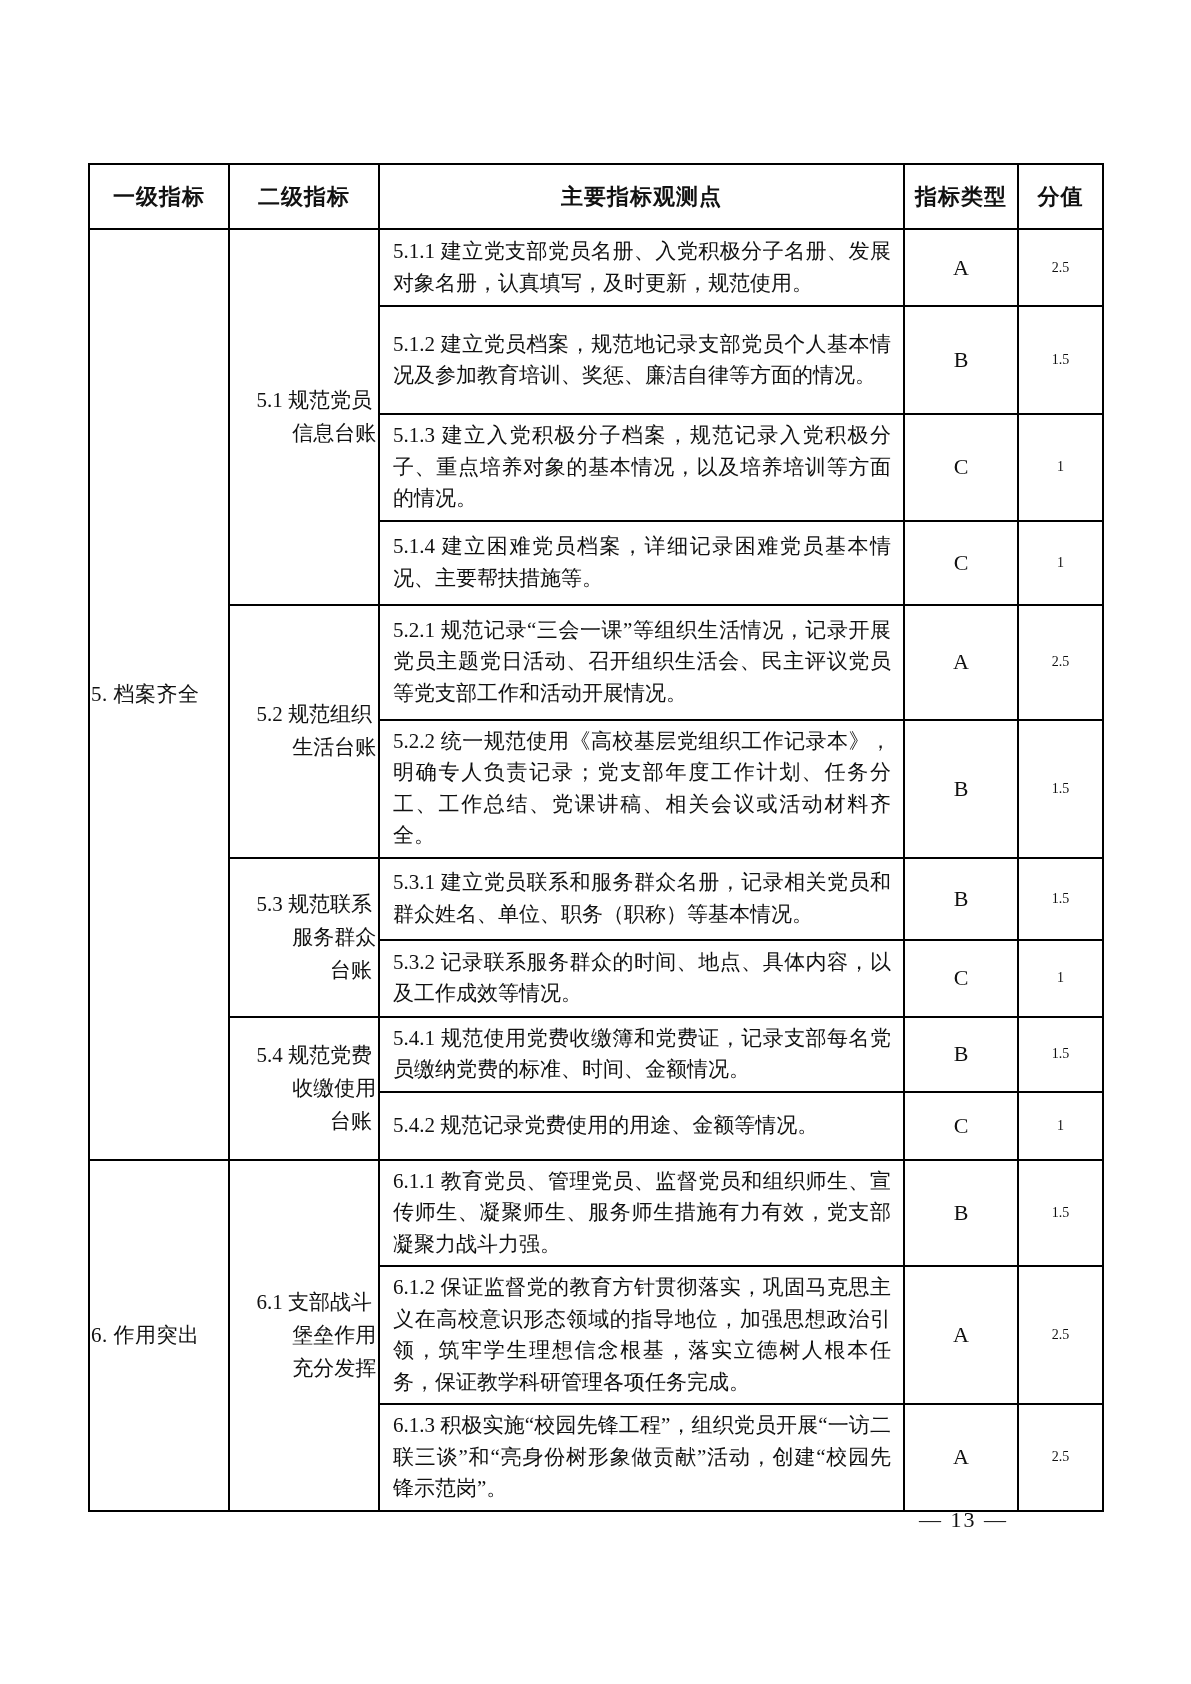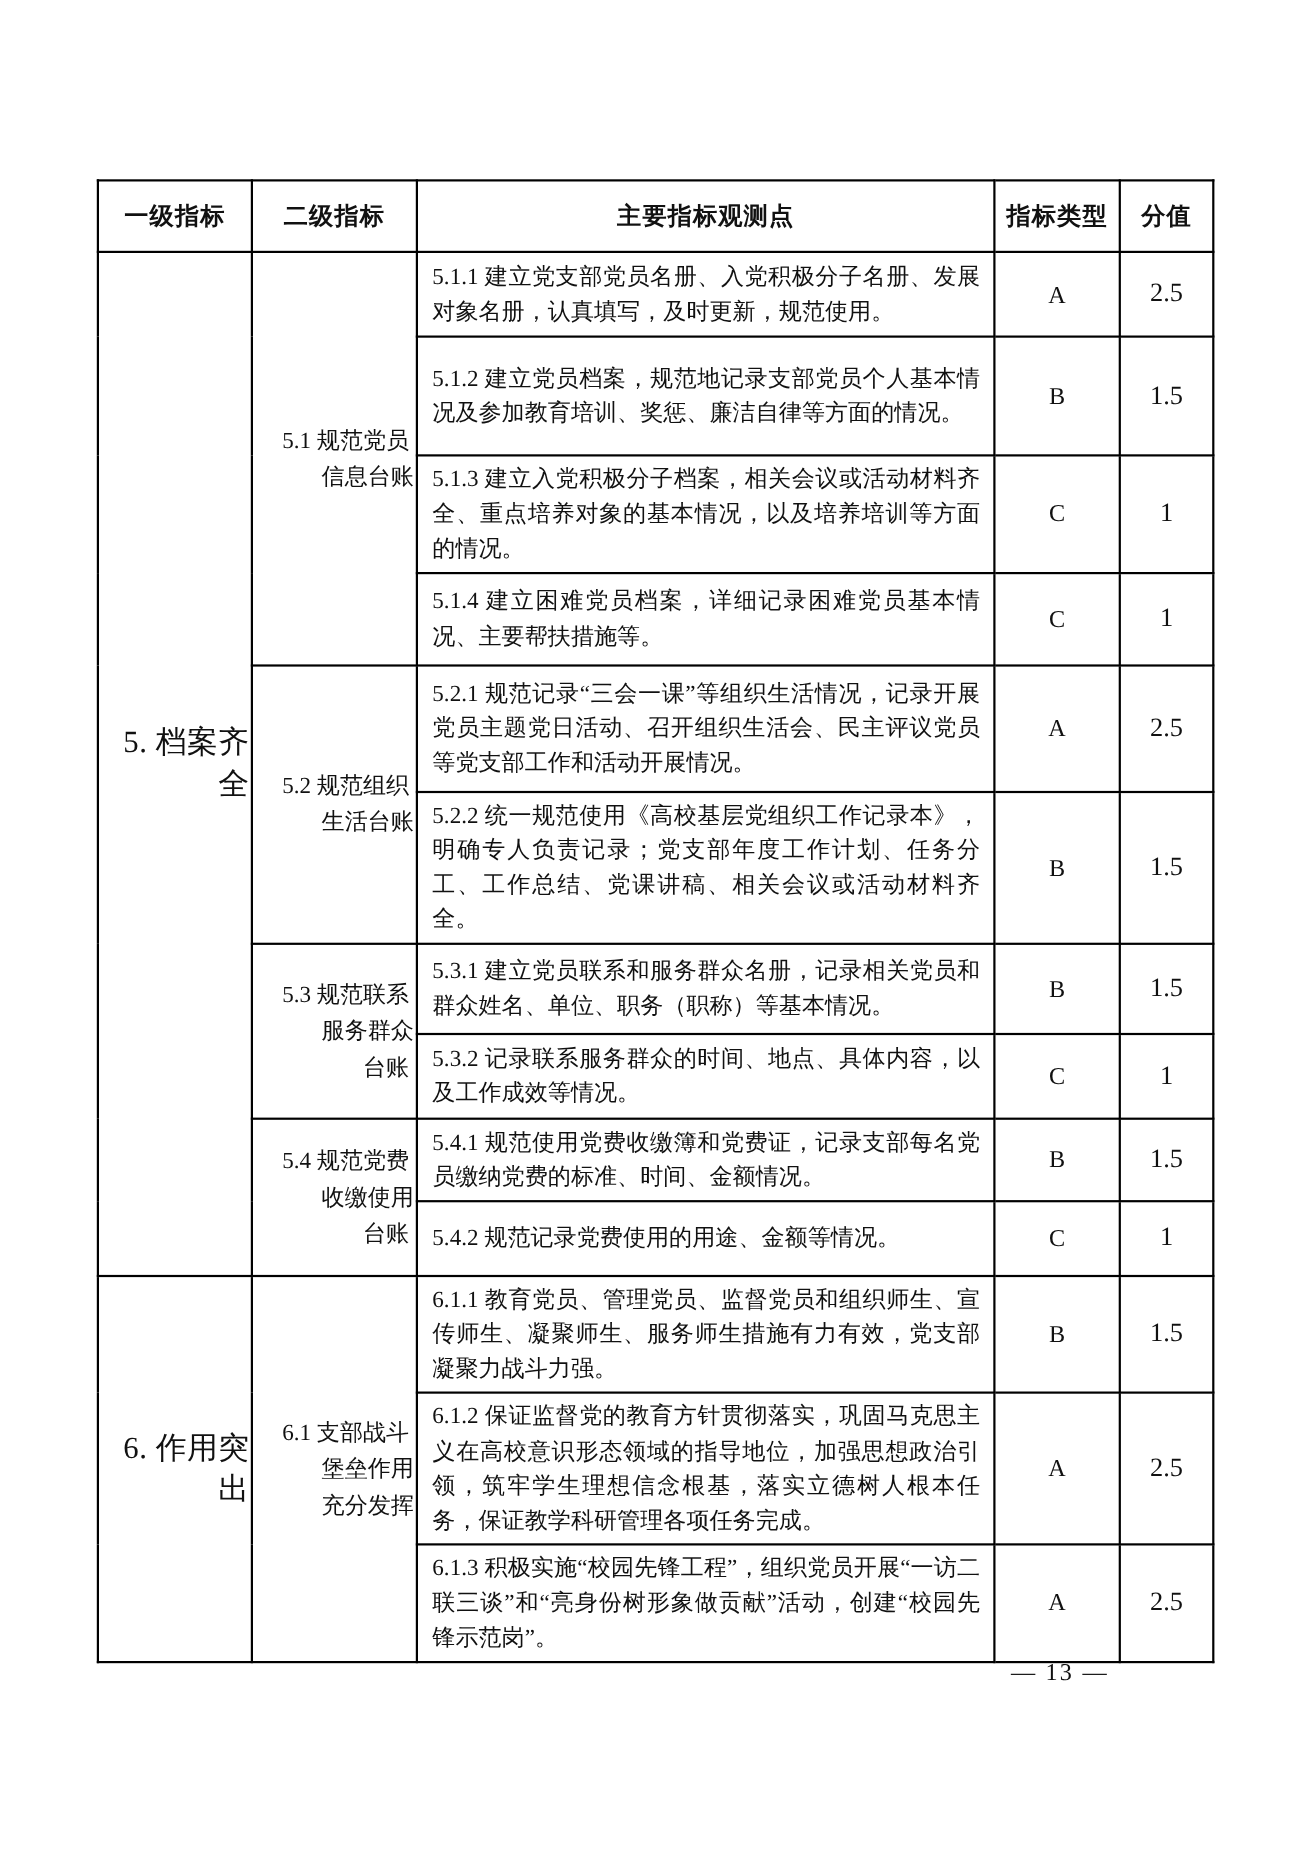--- a/index.html
+++ b/index.html
@@ -33,22 +33,22 @@
     overflow: hidden;
   }
   tr.header-row th {
     font-family: "Liberation Sans", "DejaVu Sans", sans-serif;
     font-weight: bold;
     font-size: 22px;
     text-align: center;
     letter-spacing: 1px;
   }
   td.lvl1 {
-    font-size: 28px;
-    text-align: right;
+    font-size: 21px;
+    text-align: left;
     letter-spacing: 0.5px;
   }
   td.lvl2 {
     font-size: 21px;
     padding: 6px 6px 6px 14px;
     text-align: right;
   }
   td.lvl2 .l2-line {
     line-height: 33px;
     white-space: nowrap;
@@ -61,21 +61,21 @@
     padding: 5px 12px 5px 13px;
     line-height: 31.5px;
     text-align: justify;
     text-align-last: left;
   }
   td.type {
     font-size: 22px;
     text-align: center;
   }
   td.score {
-    font-size: 24px;
+    font-size: 14px;
     text-align: center;
   }
   .page-number {
     position: absolute;
     top: 1507px;
     right: 198px;
     font-size: 22px;
     letter-spacing: 2px;
     white-space: nowrap;
   }
@@ -113,21 +113,21 @@
         <td class="score">2.5</td>
       </tr>
 
       <tr style="height:108px">
         <td class="obs">5.1.2 建立党员档案，规范地记录支部党员个人基本情况及参加教育培训、奖惩、廉洁自律等方面的情况。</td>
         <td class="type">B</td>
         <td class="score">1.5</td>
       </tr>
 
       <tr style="height:90px">
-        <td class="obs">5.1.3 建立入党积极分子档案，相关会议或活动材料齐全、重点培养对象的基本情况，以及培养培训等方面的情况。</td>
+        <td class="obs">5.1.3 建立入党积极分子档案，规范记录入党积极分子、重点培养对象的基本情况，以及培养培训等方面的情况。</td>
         <td class="type">C</td>
         <td class="score">1</td>
       </tr>
 
       <tr style="height:84px">
         <td class="obs">5.1.4 建立困难党员档案，详细记录困难党员基本情况、主要帮扶措施等。</td>
         <td class="type">C</td>
         <td class="score">1</td>
       </tr>
 

